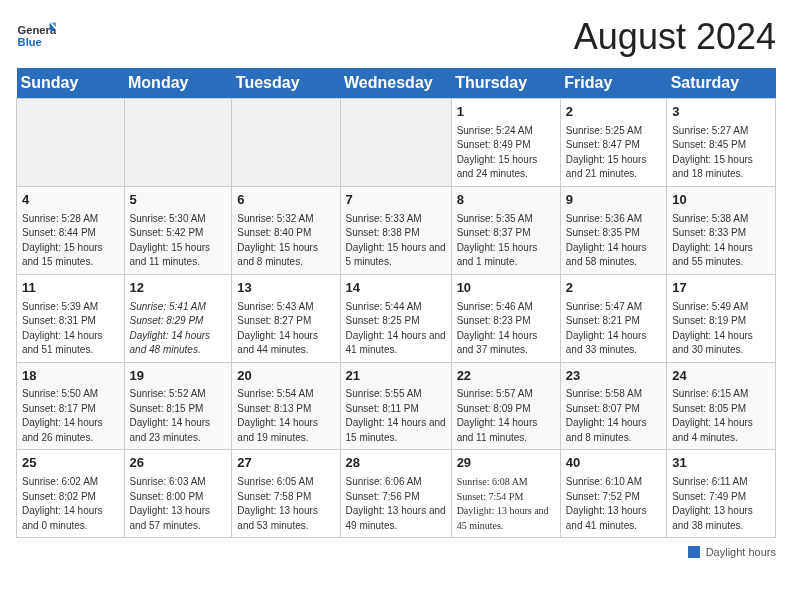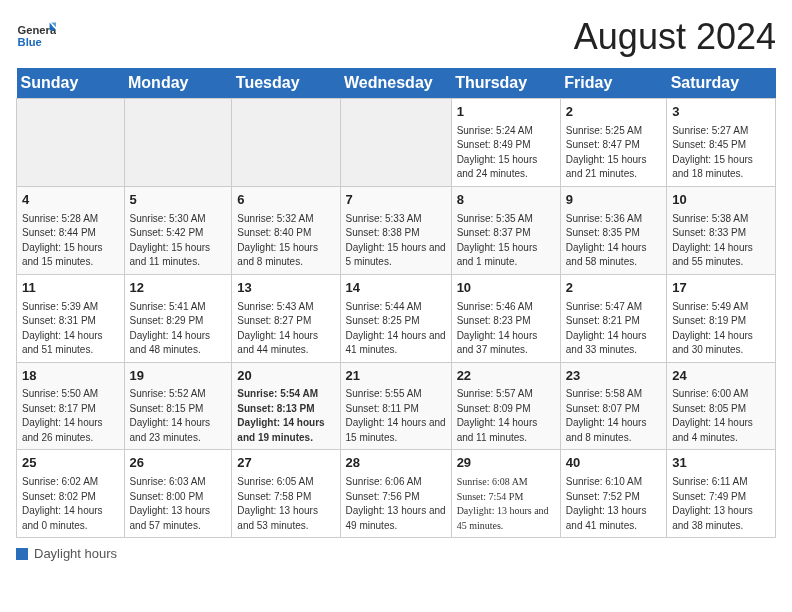--- a/index.html
+++ b/index.html
@@ -63,24 +63,25 @@
       font-weight: bold;
       color: #222;
       display: block;
       margin-bottom: 2px;
     }
     tr:nth-child(even) td { background-color: #f9f9f9; }
     tr:nth-child(odd) td { background-color: #ffffff; }
     td.empty { background-color: #f0f0f0 !important; }
     .footer {
       margin-top: 8px;
-      font-size: 13px;
+      font-size: 11px;
       color: #555;
       display: flex;
       align-items: center;
+      justify-content: flex-end;
     }
     .footer-dot {
       display: inline-block;
       width: 12px;
       height: 12px;
       background: #2a6ebb;
       margin-right: 6px;
     }
   </style>
 </head>
@@ -148,21 +149,21 @@
 Sunset: 8:35 PM
 Daylight: 14 hours and 58 minutes.</span></td>
         <td><span class="day-num">10</span><span style="white-space: pre-line;">Sunrise: 5:38 AM
 Sunset: 8:33 PM
 Daylight: 14 hours and 55 minutes.</span></td>
       </tr>
       <tr>
         <td><span class="day-num">11</span><span style="white-space: pre-line;">Sunrise: 5:39 AM
 Sunset: 8:31 PM
 Daylight: 14 hours and 51 minutes.</span></td>
-        <td><span class="day-num">12</span><span style="white-space: pre-line;">Sunrise: 5:41 AM
+        <td><span class="day-num">12</span><span style="white-space: pre-line; font-style: italic;">Sunrise: 5:41 AM
 Sunset: 8:29 PM
 Daylight: 14 hours and 48 minutes.</span></td>
         <td><span class="day-num">13</span><span style="white-space: pre-line;">Sunrise: 5:43 AM
 Sunset: 8:27 PM
 Daylight: 14 hours and 44 minutes.</span></td>
         <td><span class="day-num">14</span><span style="white-space: pre-line;">Sunrise: 5:44 AM
 Sunset: 8:25 PM
 Daylight: 14 hours and 41 minutes.</span></td>
         <td><span class="day-num">10</span><span style="white-space: pre-line;">Sunrise: 5:46 AM
 Sunset: 8:23 PM
@@ -174,33 +175,33 @@
 Sunset: 8:19 PM
 Daylight: 14 hours and 30 minutes.</span></td>
       </tr>
       <tr>
         <td><span class="day-num">18</span><span style="white-space: pre-line;">Sunrise: 5:50 AM
 Sunset: 8:17 PM
 Daylight: 14 hours and 26 minutes.</span></td>
         <td><span class="day-num">19</span><span style="white-space: pre-line;">Sunrise: 5:52 AM
 Sunset: 8:15 PM
 Daylight: 14 hours and 23 minutes.</span></td>
-        <td><span class="day-num">20</span><span style="white-space: pre-line; font-weight: bold;">Sunrise: 5:54 AM
+        <td><span class="day-num">20</span><span style="white-space: pre-line;">Sunrise: 5:54 AM
 Sunset: 8:13 PM
 Daylight: 14 hours and 19 minutes.</span></td>
         <td><span class="day-num">21</span><span style="white-space: pre-line;">Sunrise: 5:55 AM
 Sunset: 8:11 PM
 Daylight: 14 hours and 15 minutes.</span></td>
         <td><span class="day-num">22</span><span style="white-space: pre-line;">Sunrise: 5:57 AM
 Sunset: 8:09 PM
 Daylight: 14 hours and 11 minutes.</span></td>
         <td><span class="day-num">23</span><span style="white-space: pre-line;">Sunrise: 5:58 AM
 Sunset: 8:07 PM
 Daylight: 14 hours and 8 minutes.</span></td>
-        <td><span class="day-num">24</span><span style="white-space: pre-line;">Sunrise: 6:00 AM
+        <td><span class="day-num">24</span><span style="white-space: pre-line;">Sunrise: 6:15 AM
 Sunset: 8:05 PM
 Daylight: 14 hours and 4 minutes.</span></td>
       </tr>
       <tr>
         <td><span class="day-num">25</span><span style="white-space: pre-line;">Sunrise: 6:02 AM
 Sunset: 8:02 PM
 Daylight: 14 hours and 0 minutes.</span></td>
         <td><span class="day-num">26</span><span style="white-space: pre-line;">Sunrise: 6:03 AM
 Sunset: 8:00 PM
 Daylight: 13 hours and 57 minutes.</span></td>

